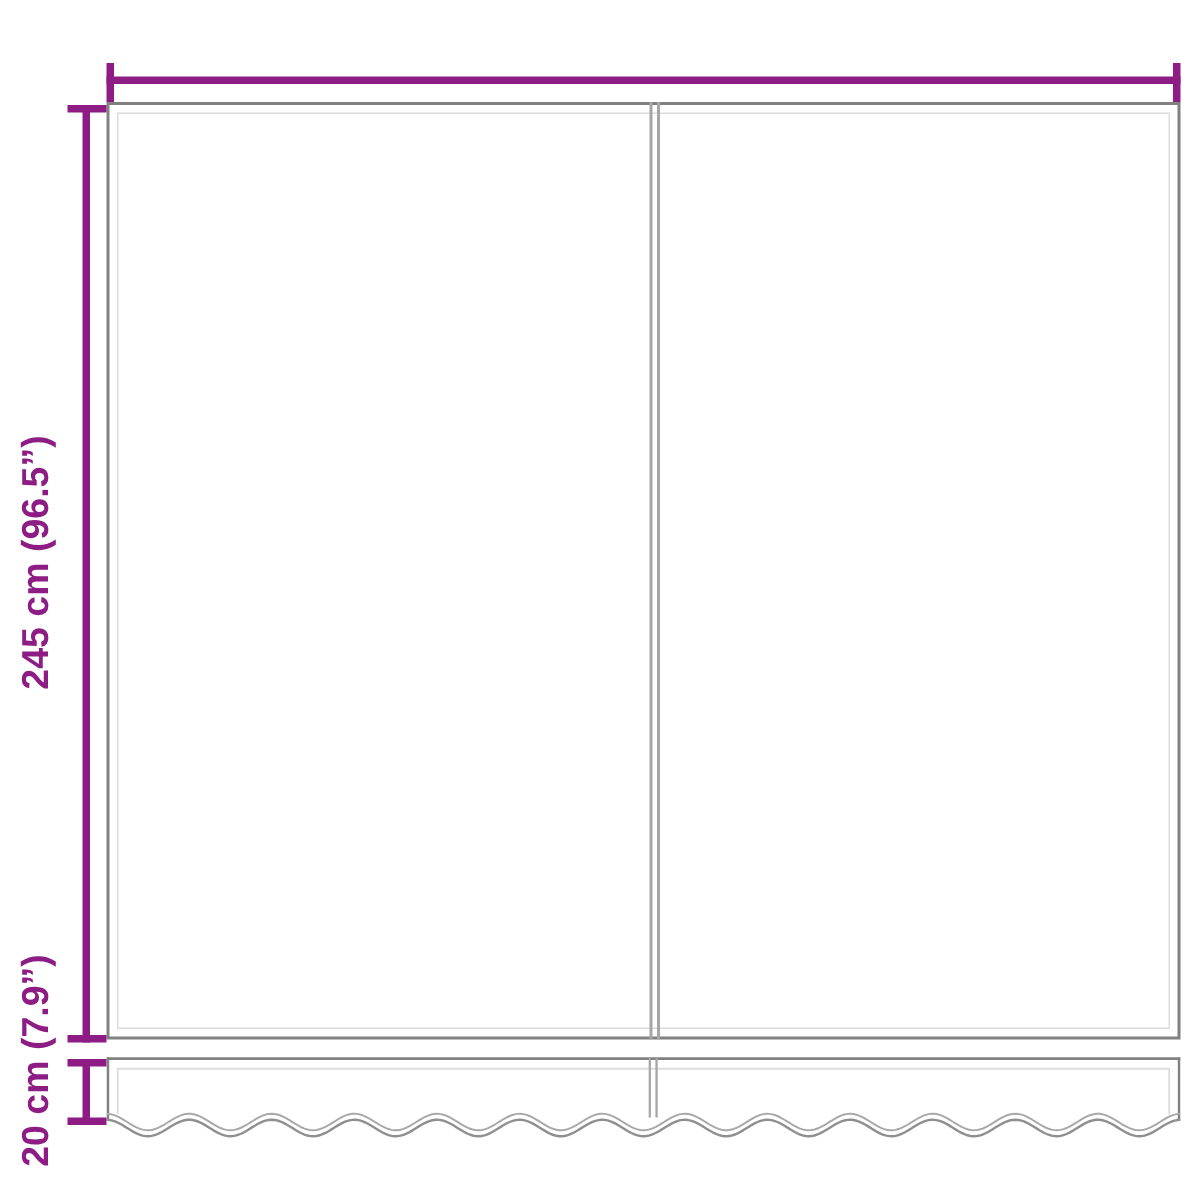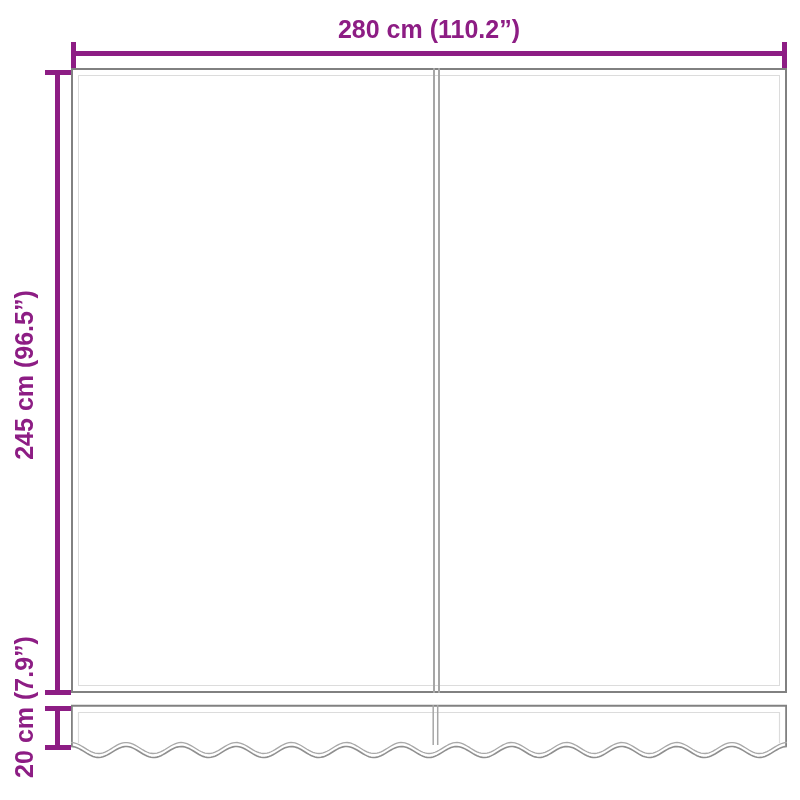--- a/index.html
+++ b/index.html
@@ -92,21 +92,20 @@
     <line x1="708.5" y1="8" x2="708.5" y2="39" stroke="#dcdcdc" stroke-width="1.2"></line>
     <line x1="362.2" y1="1" x2="362.2" y2="41" stroke="#a6a6a6" stroke-width="1.5"></line>
     <line x1="366.7" y1="1" x2="366.7" y2="41" stroke="#a6a6a6" stroke-width="1.5"></line>
     <path id="wave-outer" fill="none" stroke="#8f8f8f" stroke-width="1.6" d="M0 42.50L2 42.64L4 43.06L6 43.74L8 44.64L10 45.71L12 46.90L14 48.14L16 49.38L18 50.55L20 51.59L22 52.44L24 53.06L26 53.42L28 53.49L30 53.28L32 52.80L34 52.07L36 51.13L38 50.03L40 48.82L42 47.57L44 46.34L46 45.19L48 44.20L50 43.40L52 42.84L54 42.54L56 42.53L58 42.80L60 43.34L62 44.13L64 45.11L66 46.25L68 47.47L70 48.72L72 49.94L74 51.05L76 52.01L78 52.76L80 53.26L82 53.49L84 53.43L86 53.10L88 52.49L90 51.66L92 50.64L94 49.48L96 48.24L98 46.99L100 45.80L102 44.71L104 43.80L106 43.11L108 42.67L110 42.50L112 42.62L114 43.02L116 43.68L118 44.56L120 45.62L122 46.80L124 48.05L126 49.29L128 50.47L130 51.51L132 52.38L134 53.02L136 53.40L138 53.50L140 53.31L142 52.85L144 52.14L146 51.21L148 50.12L150 48.91L152 47.66L154 46.43L156 45.28L158 44.27L160 43.45L162 42.87L164 42.55L166 42.52L168 42.77L170 43.29L172 44.06L174 45.03L176 46.15L178 47.37L180 48.63L182 49.85L184 50.97L186 51.94L188 52.71L190 53.23L192 53.48L194 53.45L196 53.13L198 52.55L200 51.73L202 50.72L204 49.57L206 48.34L208 47.09L210 45.88L212 44.79L214 43.86L216 43.15L218 42.69L220 42.50L222 42.60L224 42.98L226 43.62L228 44.49L230 45.53L232 46.71L234 47.95L236 49.20L238 50.38L240 51.44L242 52.32L244 52.98L246 53.38L248 53.50L250 53.33L252 52.89L254 52.20L256 51.29L258 50.20L260 49.01L262 47.76L264 46.52L266 45.36L268 44.34L270 43.51L272 42.90L274 42.57L276 42.51L278 42.74L280 43.24L282 43.99L284 44.95L286 46.06L288 47.28L290 48.53L292 49.75L294 50.89L296 51.87L298 52.66L300 53.20L302 53.47L304 53.46L306 53.16L308 52.60L310 51.80L312 50.81L314 49.66L316 48.43L318 47.18L320 45.97L322 44.87L324 43.93L326 43.20L328 42.72L330 42.51L332 42.58L334 42.94L336 43.56L338 44.41L340 45.45L342 46.62L344 47.86L346 49.10L348 50.29L350 51.36L352 52.26L354 52.94L356 53.36L358 53.50L360 53.36L362 52.94L364 52.26L366 51.36L368 50.29L370 49.10L372 47.86L374 46.62L376 45.45L378 44.41L380 43.56L382 42.94L384 42.58L386 42.51L388 42.72L390 43.20L392 43.93L394 44.87L396 45.97L398 47.18L400 48.43L402 49.66L404 50.81L406 51.80L408 52.60L410 53.16L412 53.46L414 53.47L416 53.20L418 52.66L420 51.87L422 50.89L424 49.75L426 48.53L428 47.28L430 46.06L432 44.95L434 43.99L436 43.24L438 42.74L440 42.51L442 42.57L444 42.90L446 43.51L448 44.34L450 45.36L452 46.52L454 47.76L456 49.01L458 50.20L460 51.29L462 52.20L464 52.89L466 53.33L468 53.50L470 53.38L472 52.98L474 52.32L476 51.44L478 50.38L480 49.20L482 47.95L484 46.71L486 45.53L488 44.49L490 43.62L492 42.98L494 42.60L496 42.50L498 42.69L500 43.15L502 43.86L504 44.79L506 45.88L508 47.09L510 48.34L512 49.57L514 50.72L516 51.73L518 52.55L520 53.13L522 53.45L524 53.48L526 53.23L528 52.71L530 51.94L532 50.97L534 49.85L536 48.63L538 47.37L540 46.15L542 45.03L544 44.06L546 43.29L548 42.77L550 42.52L552 42.55L554 42.87L556 43.45L558 44.27L560 45.28L562 46.43L564 47.66L566 48.91L568 50.12L570 51.21L572 52.14L574 52.85L576 53.31L578 53.50L580 53.40L582 53.02L584 52.38L586 51.51L588 50.47L590 49.29L592 48.05L594 46.80L596 45.62L598 44.56L600 43.68L602 43.02L604 42.62L606 42.50L608 42.67L610 43.11L612 43.80L614 44.71L616 45.80L618 46.99L620 48.24L622 49.48L624 50.64L626 51.66L628 52.49L630 53.10L632 53.43L634 53.49L636 53.26L638 52.76L640 52.01L642 51.05L644 49.94L646 48.72L648 47.47L650 46.25L652 45.11L654 44.13L656 43.34L658 42.80L660 42.53L662 42.54L664 42.84L666 43.40L668 44.20L670 45.19L672 46.34L674 47.57L676 48.82L678 50.03L680 51.13L682 52.07L684 52.80L686 53.28L688 53.49L690 53.42L692 53.06L694 52.44L696 51.59L698 50.55L700 49.38L702 48.14L704 46.90L706 45.71L708 44.64L710 43.74L712 43.06L714 42.64L716 42.50"></path>
     <path id="wave-inner" fill="none" stroke="#a8a8a8" stroke-width="1.3" d="M0 38.50L2 38.64L4 39.06L6 39.74L8 40.64L10 41.71L12 42.90L14 44.14L16 45.38L18 46.55L20 47.59L22 48.44L24 49.06L26 49.42L28 49.49L30 49.28L32 48.80L34 48.07L36 47.13L38 46.03L40 44.82L42 43.57L44 42.34L46 41.19L48 40.20L50 39.40L52 38.84L54 38.54L56 38.53L58 38.80L60 39.34L62 40.13L64 41.11L66 42.25L68 43.47L70 44.72L72 45.94L74 47.05L76 48.01L78 48.76L80 49.26L82 49.49L84 49.43L86 49.10L88 48.49L90 47.66L92 46.64L94 45.48L96 44.24L98 42.99L100 41.80L102 40.71L104 39.80L106 39.11L108 38.67L110 38.50L112 38.62L114 39.02L116 39.68L118 40.56L120 41.62L122 42.80L124 44.05L126 45.29L128 46.47L130 47.51L132 48.38L134 49.02L136 49.40L138 49.50L140 49.31L142 48.85L144 48.14L146 47.21L148 46.12L150 44.91L152 43.66L154 42.43L156 41.28L158 40.27L160 39.45L162 38.87L164 38.55L166 38.52L168 38.77L170 39.29L172 40.06L174 41.03L176 42.15L178 43.37L180 44.63L182 45.85L184 46.97L186 47.94L188 48.71L190 49.23L192 49.48L194 49.45L196 49.13L198 48.55L200 47.73L202 46.72L204 45.57L206 44.34L208 43.09L210 41.88L212 40.79L214 39.86L216 39.15L218 38.69L220 38.50L222 38.60L224 38.98L226 39.62L228 40.49L230 41.53L232 42.71L234 43.95L236 45.20L238 46.38L240 47.44L242 48.32L244 48.98L246 49.38L248 49.50L250 49.33L252 48.89L254 48.20L256 47.29L258 46.20L260 45.01L262 43.76L264 42.52L266 41.36L268 40.34L270 39.51L272 38.90L274 38.57L276 38.51L278 38.74L280 39.24L282 39.99L284 40.95L286 42.06L288 43.28L290 44.53L292 45.75L294 46.89L296 47.87L298 48.66L300 49.20L302 49.47L304 49.46L306 49.16L308 48.60L310 47.80L312 46.81L314 45.66L316 44.43L318 43.18L320 41.97L322 40.87L324 39.93L326 39.20L328 38.72L330 38.51L332 38.58L334 38.94L336 39.56L338 40.41L340 41.45L342 42.62L344 43.86L346 45.10L348 46.29L350 47.36L352 48.26L354 48.94L356 49.36L358 49.50L360 49.36L362 48.94L364 48.26L366 47.36L368 46.29L370 45.10L372 43.86L374 42.62L376 41.45L378 40.41L380 39.56L382 38.94L384 38.58L386 38.51L388 38.72L390 39.20L392 39.93L394 40.87L396 41.97L398 43.18L400 44.43L402 45.66L404 46.81L406 47.80L408 48.60L410 49.16L412 49.46L414 49.47L416 49.20L418 48.66L420 47.87L422 46.89L424 45.75L426 44.53L428 43.28L430 42.06L432 40.95L434 39.99L436 39.24L438 38.74L440 38.51L442 38.57L444 38.90L446 39.51L448 40.34L450 41.36L452 42.52L454 43.76L456 45.01L458 46.20L460 47.29L462 48.20L464 48.89L466 49.33L468 49.50L470 49.38L472 48.98L474 48.32L476 47.44L478 46.38L480 45.20L482 43.95L484 42.71L486 41.53L488 40.49L490 39.62L492 38.98L494 38.60L496 38.50L498 38.69L500 39.15L502 39.86L504 40.79L506 41.88L508 43.09L510 44.34L512 45.57L514 46.72L516 47.73L518 48.55L520 49.13L522 49.45L524 49.48L526 49.23L528 48.71L530 47.94L532 46.97L534 45.85L536 44.63L538 43.37L540 42.15L542 41.03L544 40.06L546 39.29L548 38.77L550 38.52L552 38.55L554 38.87L556 39.45L558 40.27L560 41.28L562 42.43L564 43.66L566 44.91L568 46.12L570 47.21L572 48.14L574 48.85L576 49.31L578 49.50L580 49.40L582 49.02L584 48.38L586 47.51L588 46.47L590 45.29L592 44.05L594 42.80L596 41.62L598 40.56L600 39.68L602 39.02L604 38.62L606 38.50L608 38.67L610 39.11L612 39.80L614 40.71L616 41.80L618 42.99L620 44.24L622 45.48L624 46.64L626 47.66L628 48.49L630 49.10L632 49.43L634 49.49L636 49.26L638 48.76L640 48.01L642 47.05L644 45.94L646 44.72L648 43.47L650 42.25L652 41.11L654 40.13L656 39.34L658 38.80L660 38.53L662 38.54L664 38.84L666 39.40L668 40.20L670 41.19L672 42.34L674 43.57L676 44.82L678 46.03L680 47.13L682 48.07L684 48.80L686 49.28L688 49.49L690 49.42L692 49.06L694 48.44L696 47.59L698 46.55L700 45.38L702 44.14L704 42.90L706 41.71L708 40.64L710 39.74L712 39.06L714 38.64L716 38.50"></path>
   </svg>
 
   <div class="abs dim" id="width-dim-line"></div>
   <div class="abs dim" id="width-dim-cap-l"></div>
   <div class="abs dim" id="width-dim-cap-r"></div>
-  <div class="abs dim-label" id="width-label">280 cm (110.2”)</div>
 
   <div class="abs dim" id="height-dim-line"></div>
   <div class="abs dim" id="height-dim-cap-t"></div>
   <div class="abs dim" id="height-dim-cap-b"></div>
   <div class="abs dim-label rot-label" id="height-label">245 cm (96.5”)</div>
 
   <div class="abs dim" id="valance-dim-line"></div>
   <div class="abs dim" id="valance-dim-cap-t"></div>
   <div class="abs dim" id="valance-dim-cap-b"></div>
   <div class="abs dim-label rot-label" id="valance-label">20 cm (7.9”)</div>

